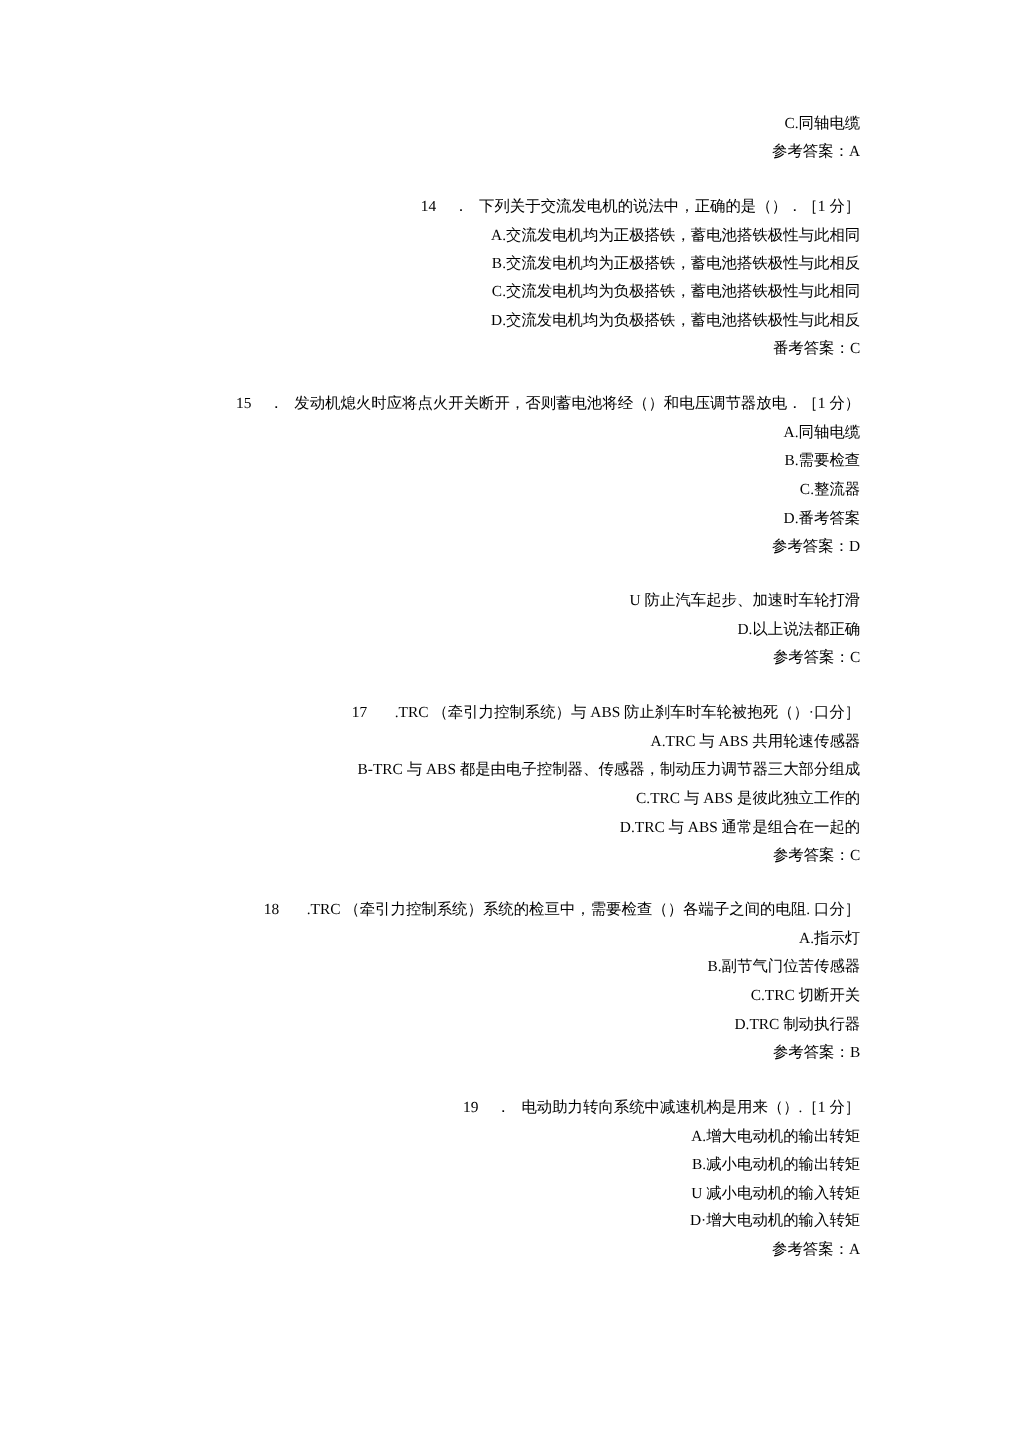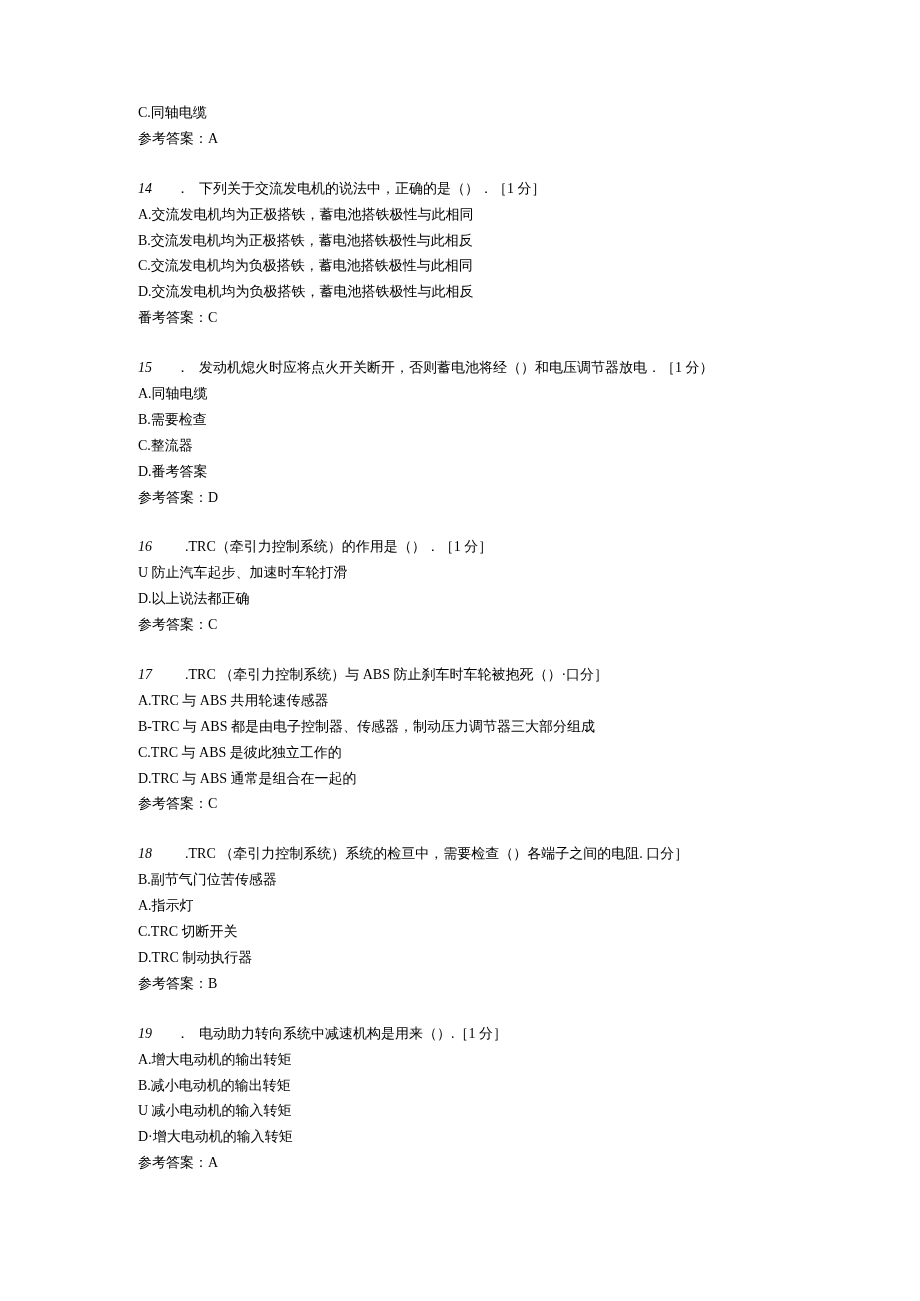--- a/index.html
+++ b/index.html
@@ -11,28 +11,28 @@
   body {
     font-family: "SimSun", "宋体", serif;
     font-size: 14px;
     color: #000000;
     line-height: 1.85;
     padding: 100px 138px 60px 138px;
     box-sizing: border-box;
   }
   .line {
     white-space: normal;
+    text-align: right;
   }
   .question-block {
     margin-bottom: 24px;
   }
   .q-stem .qnum {
     display: inline-block;
     min-width: 22px;
-    font-style: italic;
   }
   .q-stem .dot {
     display: inline-block;
     margin: 0 6px 0 12px;
   }
 </style>
 </head>
 <body>
 
 <div class="question-block">
@@ -60,25 +60,20 @@
     <span>发动机熄火时应将点火开关断开，否则蓄电池将经（）和电压调节器放电．［1 分）</span>
   </div>
   <div class="line">A.同轴电缆</div>
   <div class="line">B.需要检查</div>
   <div class="line">C.整流器</div>
   <div class="line">D.番考答案</div>
   <div class="line">参考答案：D</div>
 </div>
 
 <div class="question-block">
-  <div class="line q-stem">
-    <span class="qnum">16</span>
-    <span class="dot"></span>
-    <span>.TRC（牵引力控制系统）的作用是（）．［1 分］</span>
-  </div>
   <div class="line">U 防止汽车起步、加速时车轮打滑</div>
   <div class="line">D.以上说法都正确</div>
   <div class="line">参考答案：C</div>
 </div>
 
 <div class="question-block">
   <div class="line q-stem">
     <span class="qnum">17</span>
     <span class="dot"></span>
     <span>.TRC （牵引力控制系统）与 ABS 防止刹车时车轮被抱死（）·口分］</span>
@@ -89,22 +84,22 @@
   <div class="line">D.TRC 与 ABS 通常是组合在一起的</div>
   <div class="line">参考答案：C</div>
 </div>
 
 <div class="question-block">
   <div class="line q-stem">
     <span class="qnum">18</span>
     <span class="dot"></span>
     <span>.TRC （牵引力控制系统）系统的检亘中，需要检查（）各端子之间的电阻. 口分］</span>
   </div>
+  <div class="line">A.指示灯</div>
   <div class="line">B.副节气门位苦传感器</div>
-  <div class="line">A.指示灯</div>
   <div class="line">C.TRC 切断开关</div>
   <div class="line">D.TRC 制动执行器</div>
   <div class="line">参考答案：B</div>
 </div>
 
 <div class="question-block">
   <div class="line q-stem">
     <span class="qnum">19</span>
     <span class="dot">．</span>
     <span>电动助力转向系统中减速机构是用来（）.［1 分］</span>

